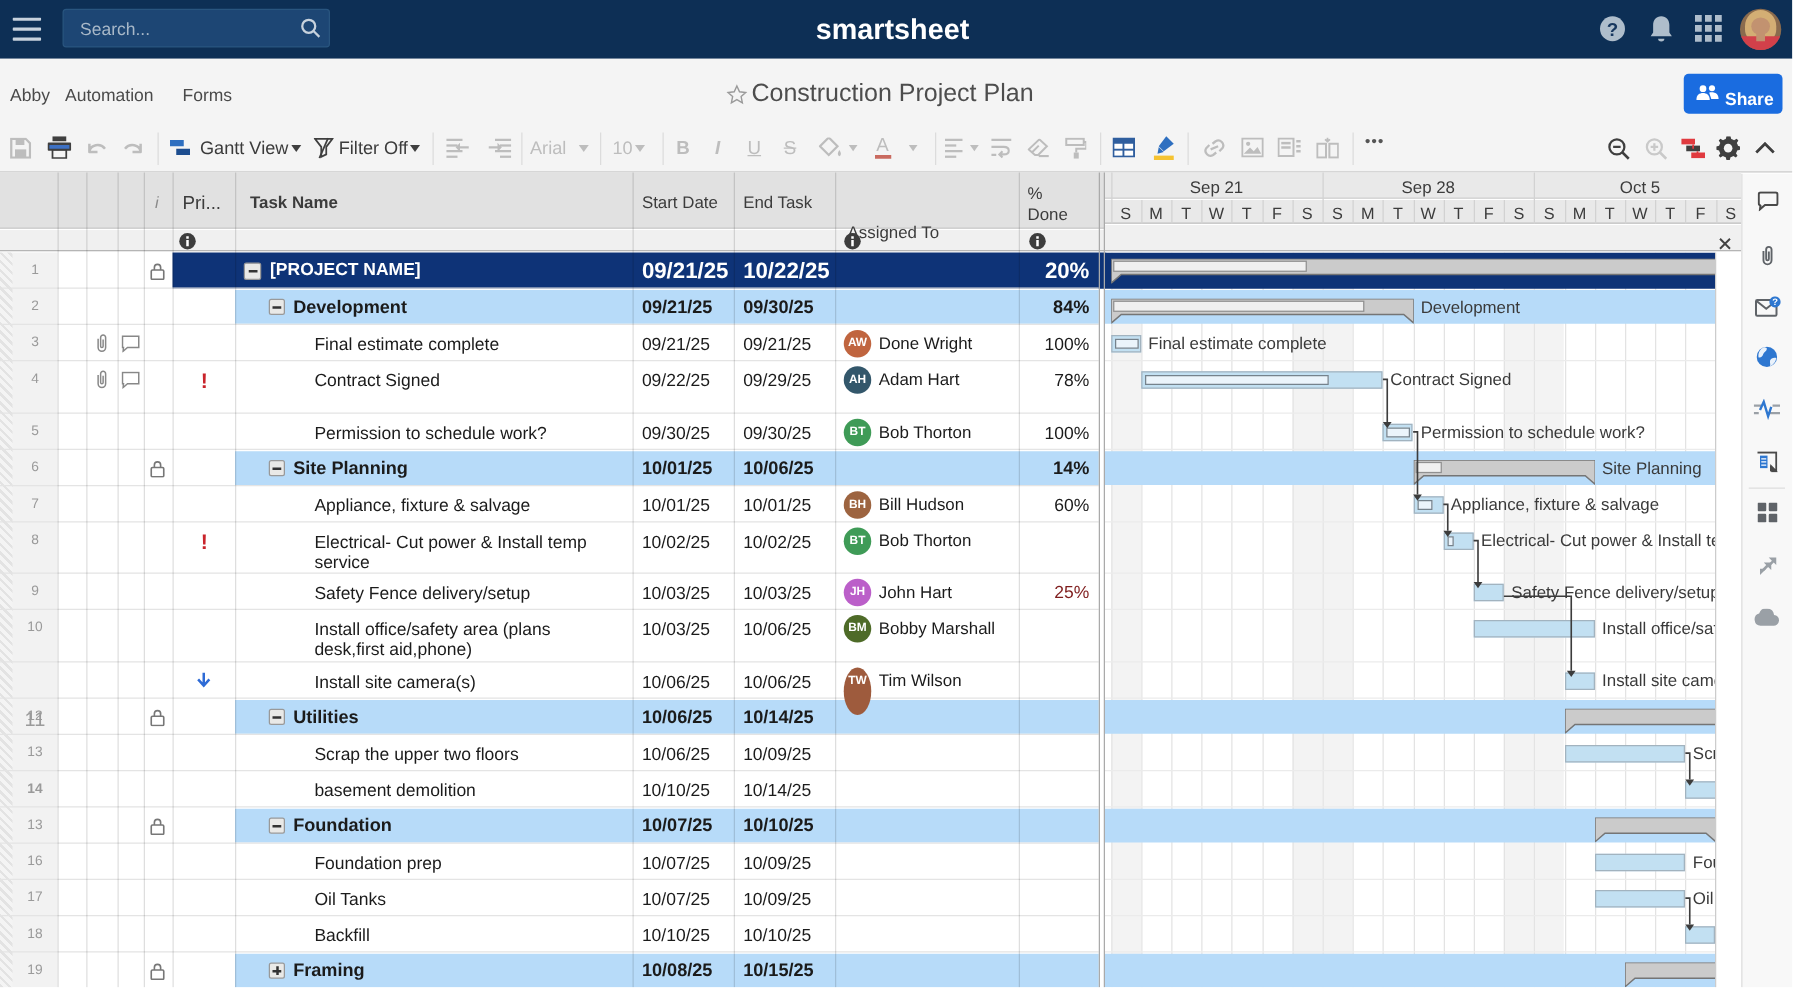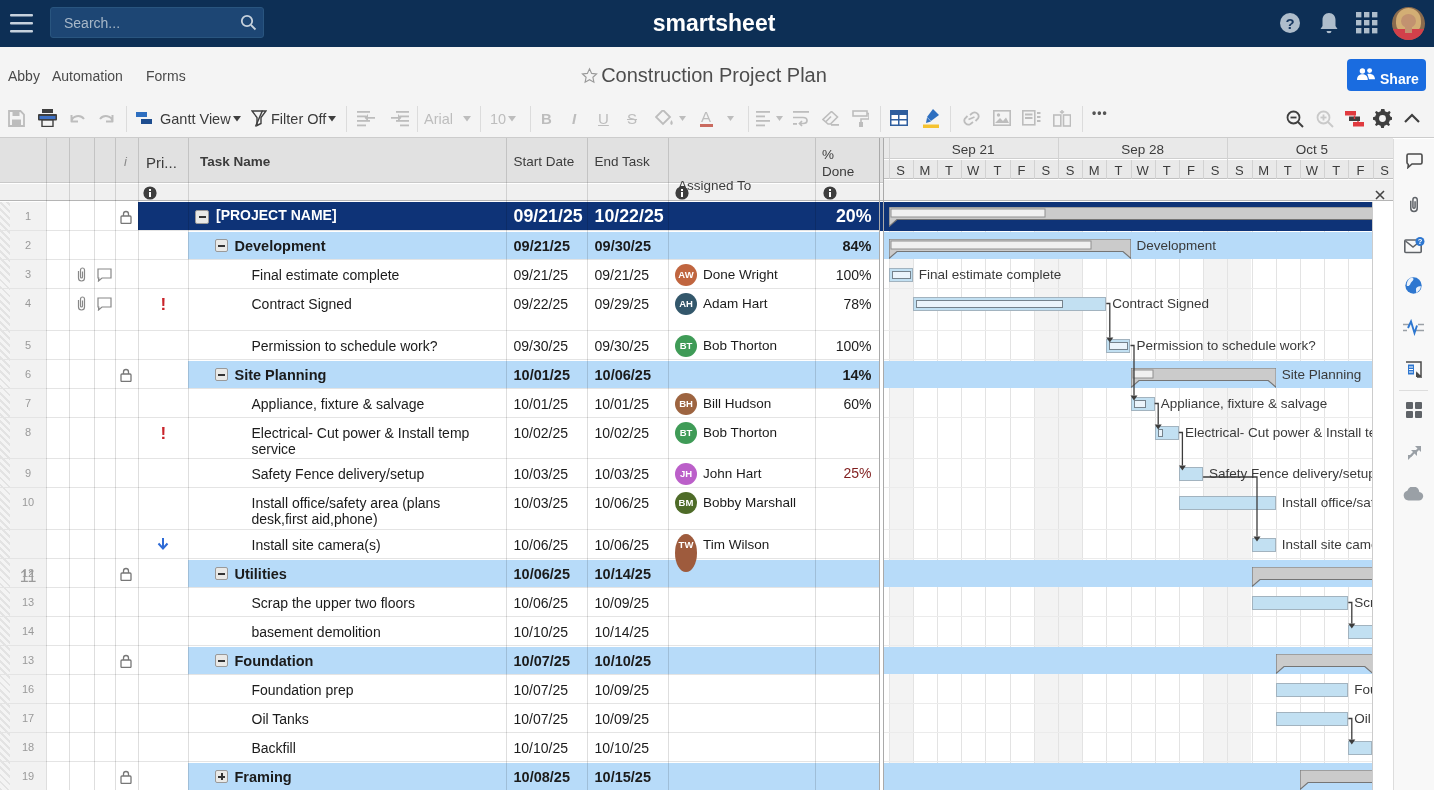--- a/index.html
+++ b/index.html
@@ -408,21 +408,21 @@
     </svg>
 <div class="ab" style="left:215px;top:567.0px;width:13px;height:13px;background:#e9e9e7;border:1px solid #999;border-radius:2px"></div>
 <div class="ab" style="left:218px;top:572.5px;width:7px;height:2px;background:#333"></div>
 <div class="ab" style="left:234.5px;top:566.5px;font-size:14.5px;color:#1b1b1b;font-weight:bold;white-space:nowrap;line-height:1;">Utilities</div>
 <div class="ab" style="left:513.5px;top:566.5px;font-size:14.5px;color:#1b1b1b;font-weight:bold;white-space:nowrap;line-height:1;">10/06/25</div>
 <div class="ab" style="left:594.5px;top:566.5px;font-size:14.5px;color:#1b1b1b;font-weight:bold;white-space:nowrap;line-height:1;">10/14/25</div>
 <div class="ab" style="left:28px;transform:translateX(-50%);top:597.0px;font-size:11px;color:#9a9a9a;font-weight:normal;white-space:nowrap;line-height:1;">13</div>
 <div class="ab" style="left:251.5px;top:595.5px;font-size:14px;color:#1b1b1b;font-weight:normal;white-space:nowrap;line-height:1;">Scrap the upper two floors</div>
 <div class="ab" style="left:513.5px;top:595.5px;font-size:14px;color:#1b1b1b;font-weight:normal;white-space:nowrap;line-height:1;">10/06/25</div>
 <div class="ab" style="left:594.5px;top:595.5px;font-size:14px;color:#1b1b1b;font-weight:normal;white-space:nowrap;line-height:1;">10/09/25</div>
-<div class="ab" style="left:28px;transform:translateX(-50%);top:626.0px;font-size:11px;color:#9a9a9a;font-weight:normal;white-space:nowrap;line-height:1;">14</div>
+<div class="ab" style="left:28px;transform:translateX(-50%);top:626.0px;font-size:11px;color:#9a9a9a;font-weight:bold;white-space:nowrap;line-height:1;">14</div>
 <div class="ab" style="left:251.5px;top:624.5px;font-size:14px;color:#1b1b1b;font-weight:normal;white-space:nowrap;line-height:1;">basement demolition</div>
 <div class="ab" style="left:513.5px;top:624.5px;font-size:14px;color:#1b1b1b;font-weight:normal;white-space:nowrap;line-height:1;">10/10/25</div>
 <div class="ab" style="left:594.5px;top:624.5px;font-size:14px;color:#1b1b1b;font-weight:normal;white-space:nowrap;line-height:1;">10/14/25</div>
 <div class="ab" style="left:28px;transform:translateX(-50%);top:655.0px;font-size:11px;color:#9a9a9a;font-weight:normal;white-space:nowrap;line-height:1;">13</div>
 <svg class="ab" style="left:120px;top:653.5px" width="12" height="14" viewBox="0 0 12 14">
       <rect x="1" y="6" width="10" height="7.5" rx="1" fill="none" stroke="#777" stroke-width="1.3"></rect>
       <path d="M3.5 6 L3.5 4 a2.5 2.5 0 0 1 5 0 L8.5 6" fill="none" stroke="#777" stroke-width="1.3"></path>
     </svg>
 <div class="ab" style="left:215px;top:654.0px;width:13px;height:13px;background:#e9e9e7;border:1px solid #999;border-radius:2px"></div>
 <div class="ab" style="left:218px;top:659.5px;width:7px;height:2px;background:#333"></div>

